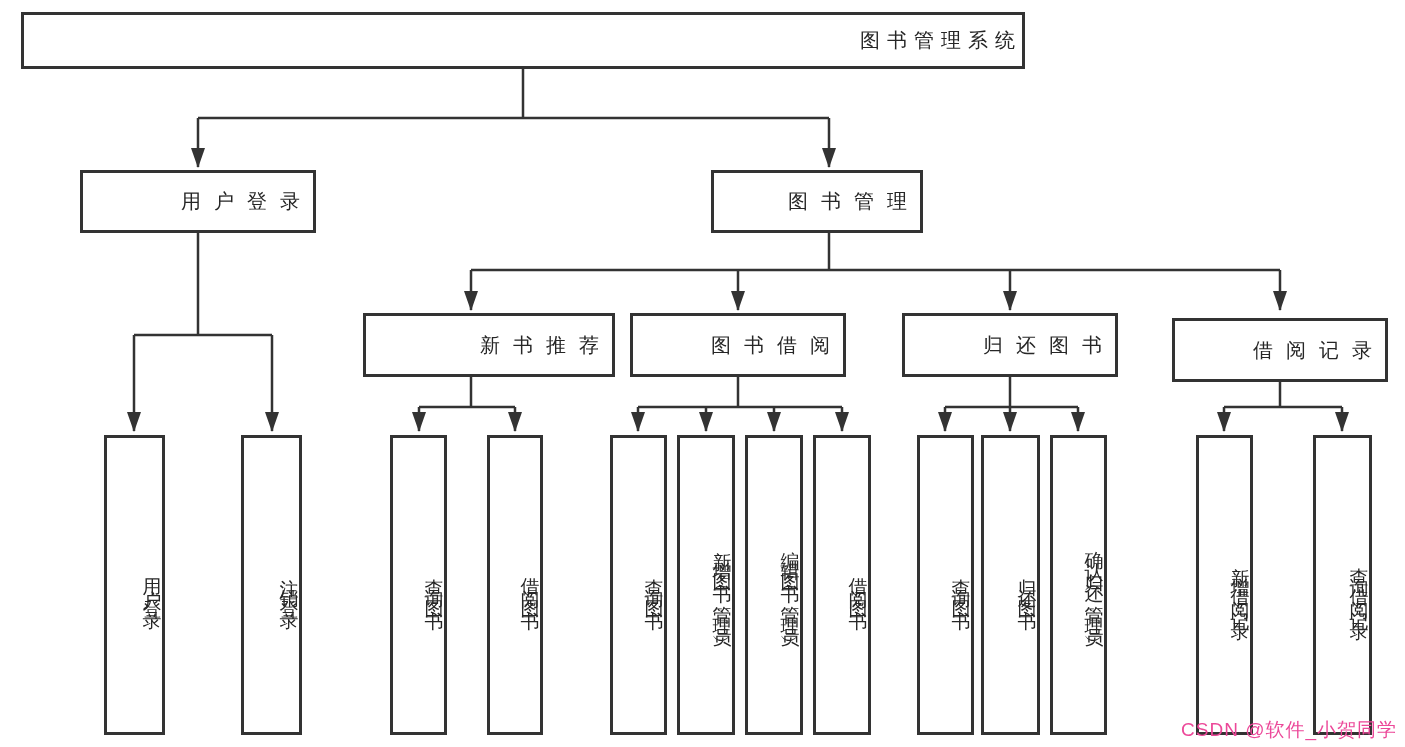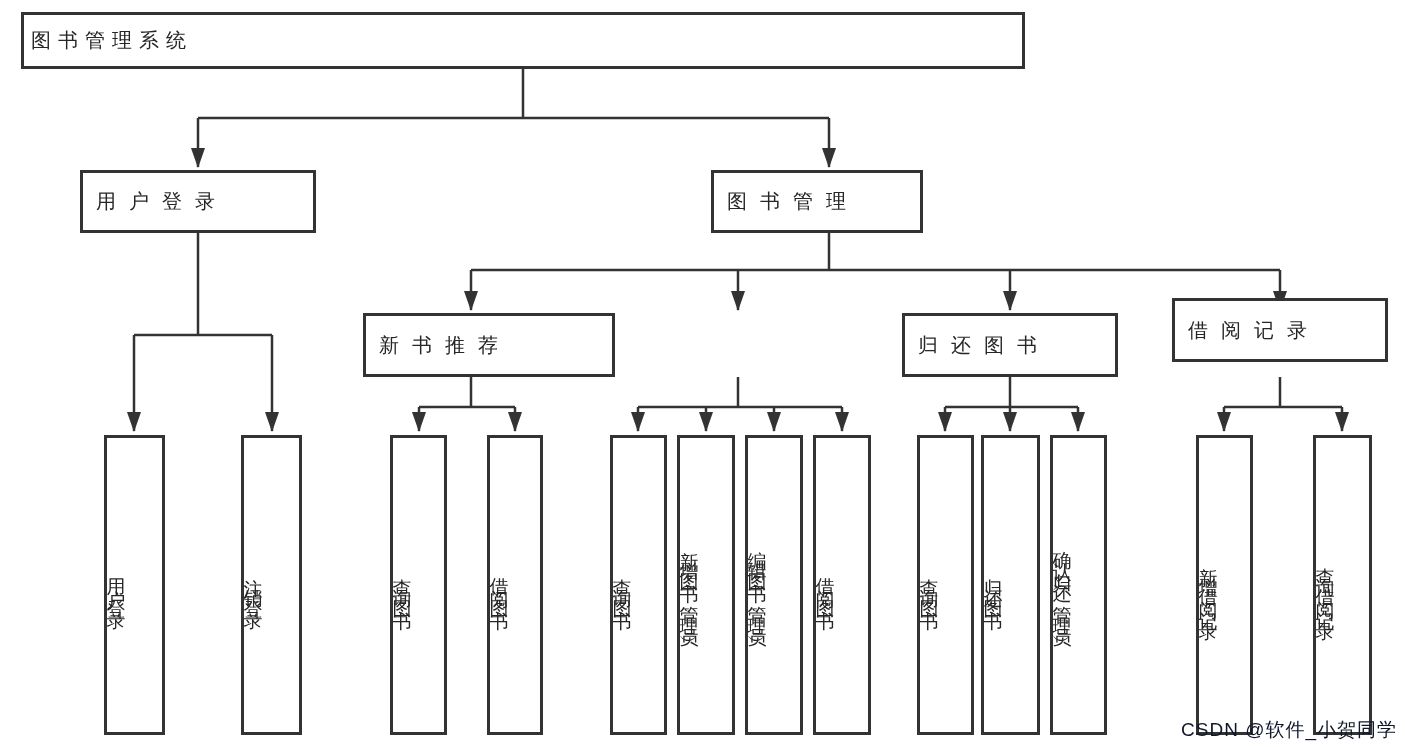--- a/index.html
+++ b/index.html
@@ -19,39 +19,39 @@
   }
   .ln, .ar { stroke: #333333; stroke-width: 2.5; fill: none; }
   .ar { marker-end: url(#arrowhead); }
   .box {
     position: absolute;
     box-sizing: border-box;
     background: #ffffff;
     border: 3px solid #333333;
     display: flex;
     align-items: center;
-    justify-content: flex-start;
+    justify-content: flex-end;
     color: #262626;
   }
   .t { font-size: 20px; letter-spacing: 13px; text-indent: 13px; white-space: nowrap; }
   .root-t { letter-spacing: 7px; text-indent: 7px; }
   .vt {
     writing-mode: vertical-rl;
     text-orientation: mixed;
     font-size: 19px;
     letter-spacing: 11px;
     line-height: 1;
     white-space: nowrap;
   }
   .watermark {
     position: absolute;
     right: 8px;
     bottom: 4px;
     font-size: 19px;
-    color: #0f172a;
+    color: #ec4899;
     letter-spacing: 1px;
     white-space: nowrap;
   }
 </style>
 </head>
 <body>
 
 <div class="canvas">
 
   <svg class="connectors" viewBox="0 0 1405 747">
@@ -109,24 +109,27 @@
   <div class="box" style="left:80px;top:170px;width:236px;height:63px">
     <span class="t">用户登录</span>
   </div>
   <div class="box" style="left:711px;top:170px;width:212px;height:63px">
     <span class="t">图书管理</span>
   </div>
 
   <div class="box" style="left:363px;top:313px;width:252px;height:64px">
     <span class="t">新书推荐</span>
   </div>
+  <div class="box" style="left:630px;top:313px;width:216px;height:64px">
+    <span class="t">图书借阅</span>
+  </div>
   <div class="box" style="left:902px;top:313px;width:216px;height:64px">
     <span class="t">归还图书</span>
   </div>
-  <div class="box" style="left:1172px;top:298px;width:216px;height:64px">
+  <div class="box" style="left:1172px;top:318px;width:216px;height:64px">
     <span class="t">借阅记录</span>
   </div>
 
   <div class="box" style="left:104px;top:435px;width:61px;height:300px">
     <span class="vt">用户登录</span>
   </div>
   <div class="box" style="left:241px;top:435px;width:61px;height:300px">
     <span class="vt">注销登录</span>
   </div>
 

